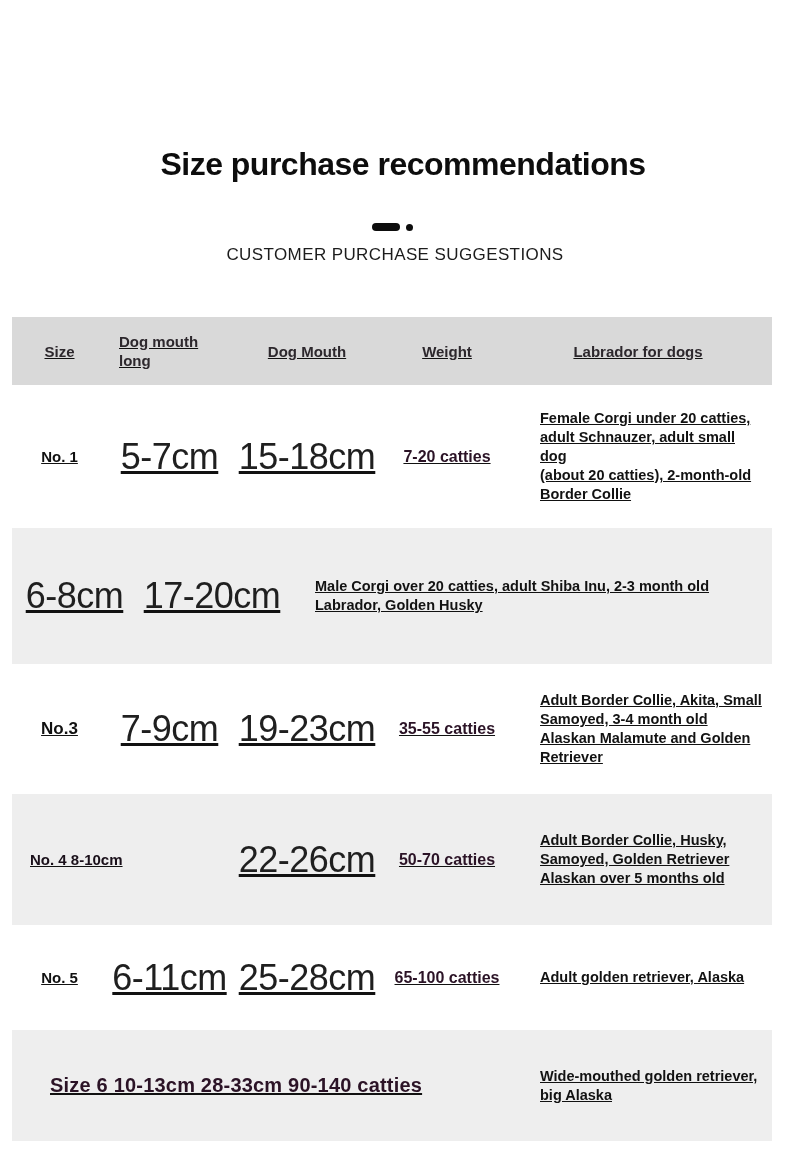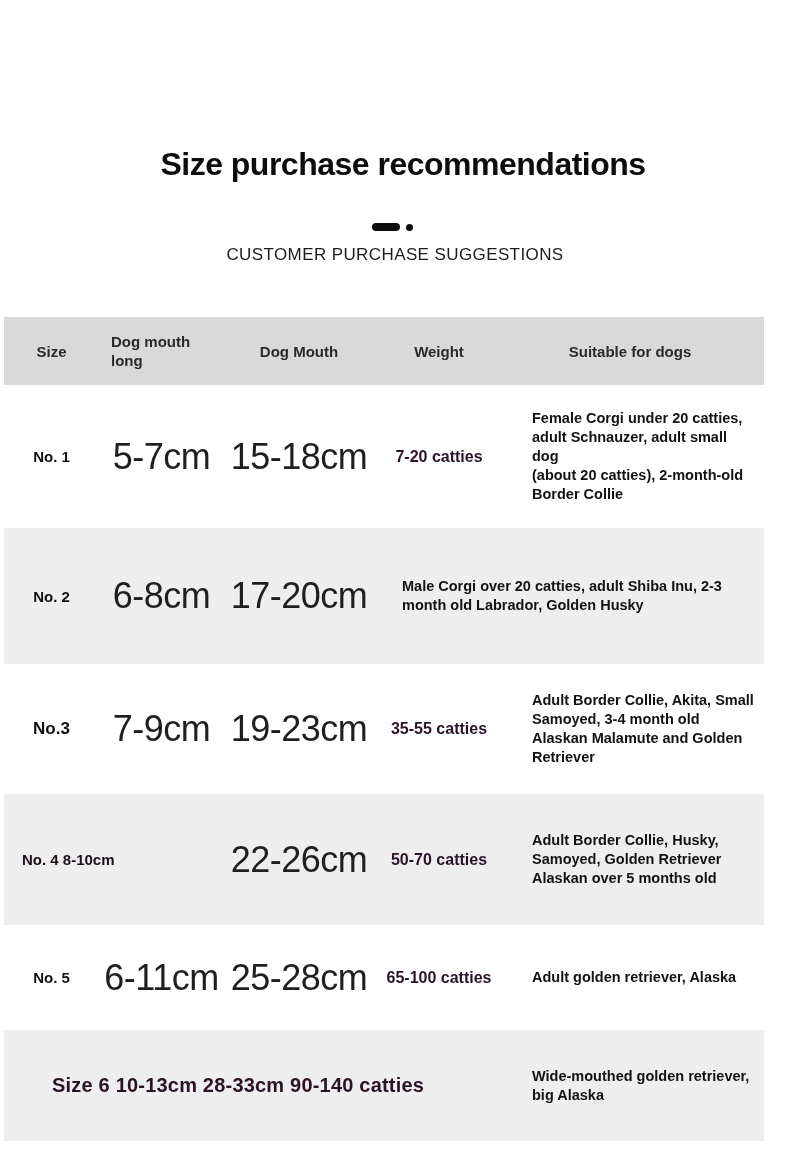--- a/index.html
+++ b/index.html
@@ -29,21 +29,21 @@
     width:7px; height:7px; border-radius:50%; background:#0d0d0d;
   }
   .subtitle {
     position:absolute; top:245px; left:0; width:100%;
     text-align:center;
     font-size:17px; font-weight:400; letter-spacing:0.4px;
     color:#1c1c1c;
   }
 
   .table {
-    position:absolute; top:317px; left:4px; width:760px;
+    position:absolute; top:317px; left:12px; width:760px;text-decoration:underline;
   }
   .row { display:flex; align-items:stretch; }
   .row-header { height:68px; background:#d9d9d9; }
   .row-1 { height:143px; background:#ffffff; }
   .row-2 { height:136px; background:#eeeeee; }
   .row-3 { height:130px; background:#ffffff; }
   .row-4 { height:131px; background:#eeeeee; }
   .row-5 { height:105px; background:#ffffff; }
   .row-6 { height:111px; background:#eeeeee; }
 
@@ -65,21 +65,21 @@
   .wt-cell { font-size:16px; font-weight:700; color:#2b1326; }
   .desc-cell {
     font-size:14.5px; font-weight:700; color:#121212;
     line-height:1.31; white-space:pre-line; text-align:left;
   }
   .span2 {
     width:220px; justify-content:flex-start; padding-left:18px;
     font-size:15px; font-weight:700; color:#1a101a;
   }
   .span4 {
-    width:500px; justify-content:flex-start; padding-left:48px;
+    width:500px; justify-content:flex-start; padding-left:38px;
     font-size:20px; font-weight:700; color:#2b1326; letter-spacing:0.2px;
   }
 </style>
 </head>
 <body>
 
 <div class="page">
 
   <div class="title">Size purchase recommendations</div>
 
@@ -92,34 +92,33 @@
 
   <div class="table">
 
     <div class="row row-header">
       <div class="cell col-size hcell">Size</div>
       <div class="cell col-ml hcell">
         <span>Dog mouth long</span>
       </div>
       <div class="cell col-m hcell">Dog Mouth</div>
       <div class="cell col-w hcell">Weight</div>
-      <div class="cell col-s hcell">Suitable for dogs</div>
+      <div class="cell col-s hcell">Labrador for dogs</div>
     </div>
 
     <div class="row row-1">
       <div class="cell col-size no-cell">No. 1</div>
       <div class="cell col-ml cm-cell">5-7cm</div>
       <div class="cell col-m cm-cell">15-18cm</div>
       <div class="cell col-w wt-cell">7-20 catties</div>
       <div class="cell col-s desc-cell">Female Corgi under 20 catties, adult Schnauzer, adult small dog
 (about 20 catties), 2-month-old Border Collie</div>
     </div>
 
     <div class="row row-2">
-      <div class="cell col-size no-cell">No. 2</div>
       <div class="cell col-ml cm-cell">6-8cm</div>
       <div class="cell col-m cm-cell">17-20cm</div>
       <div class="cell col-s desc-cell">Male Corgi over 20 catties, adult Shiba Inu, 2-3 month old Labrador, Golden Husky</div>
     </div>
 
     <div class="row row-3">
       <div class="cell col-size no-cell bigger">No.3</div>
       <div class="cell col-ml cm-cell">7-9cm</div>
       <div class="cell col-m cm-cell">19-23cm</div>
       <div class="cell col-w wt-cell">35-55 catties</div>

